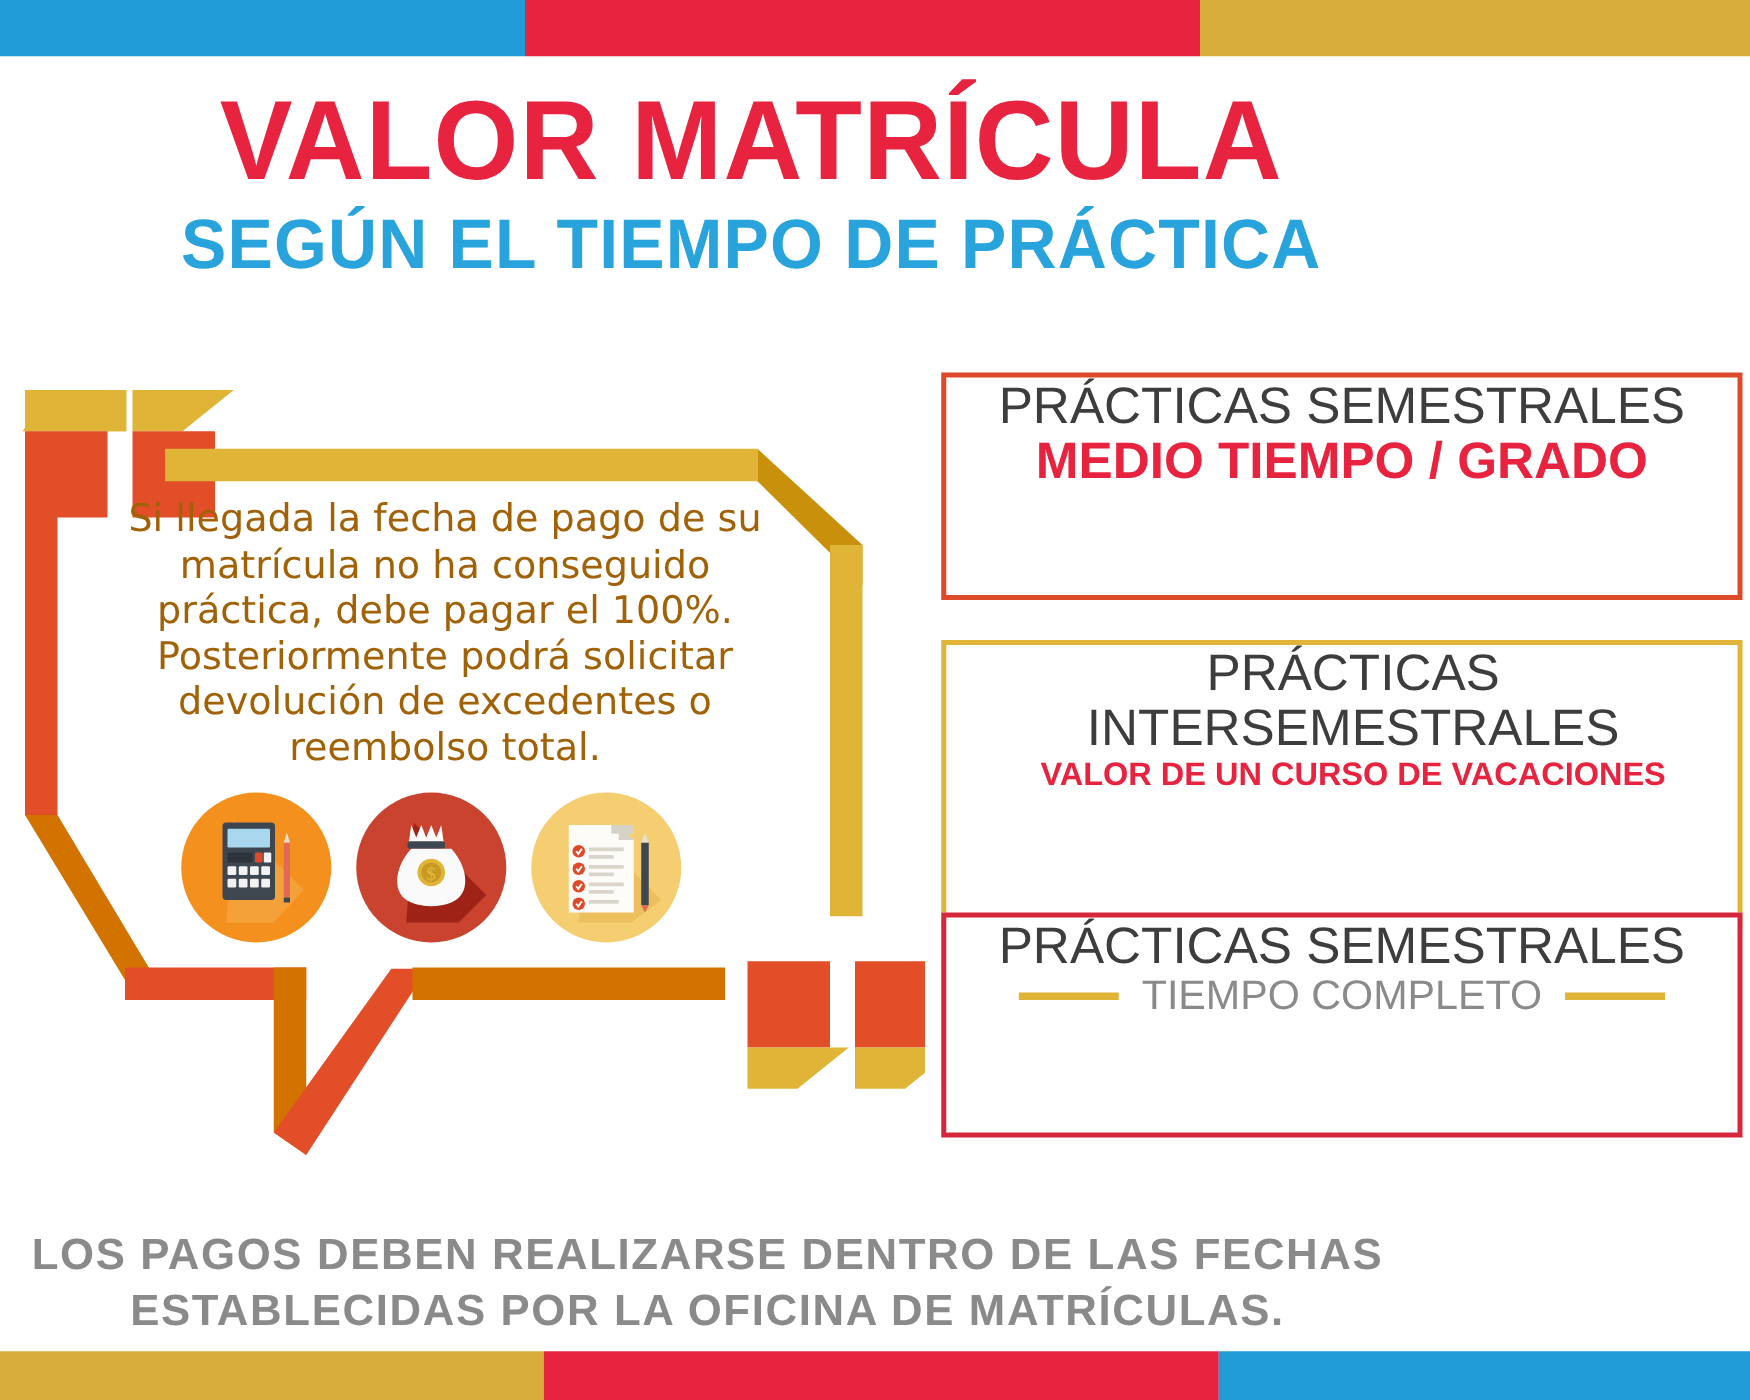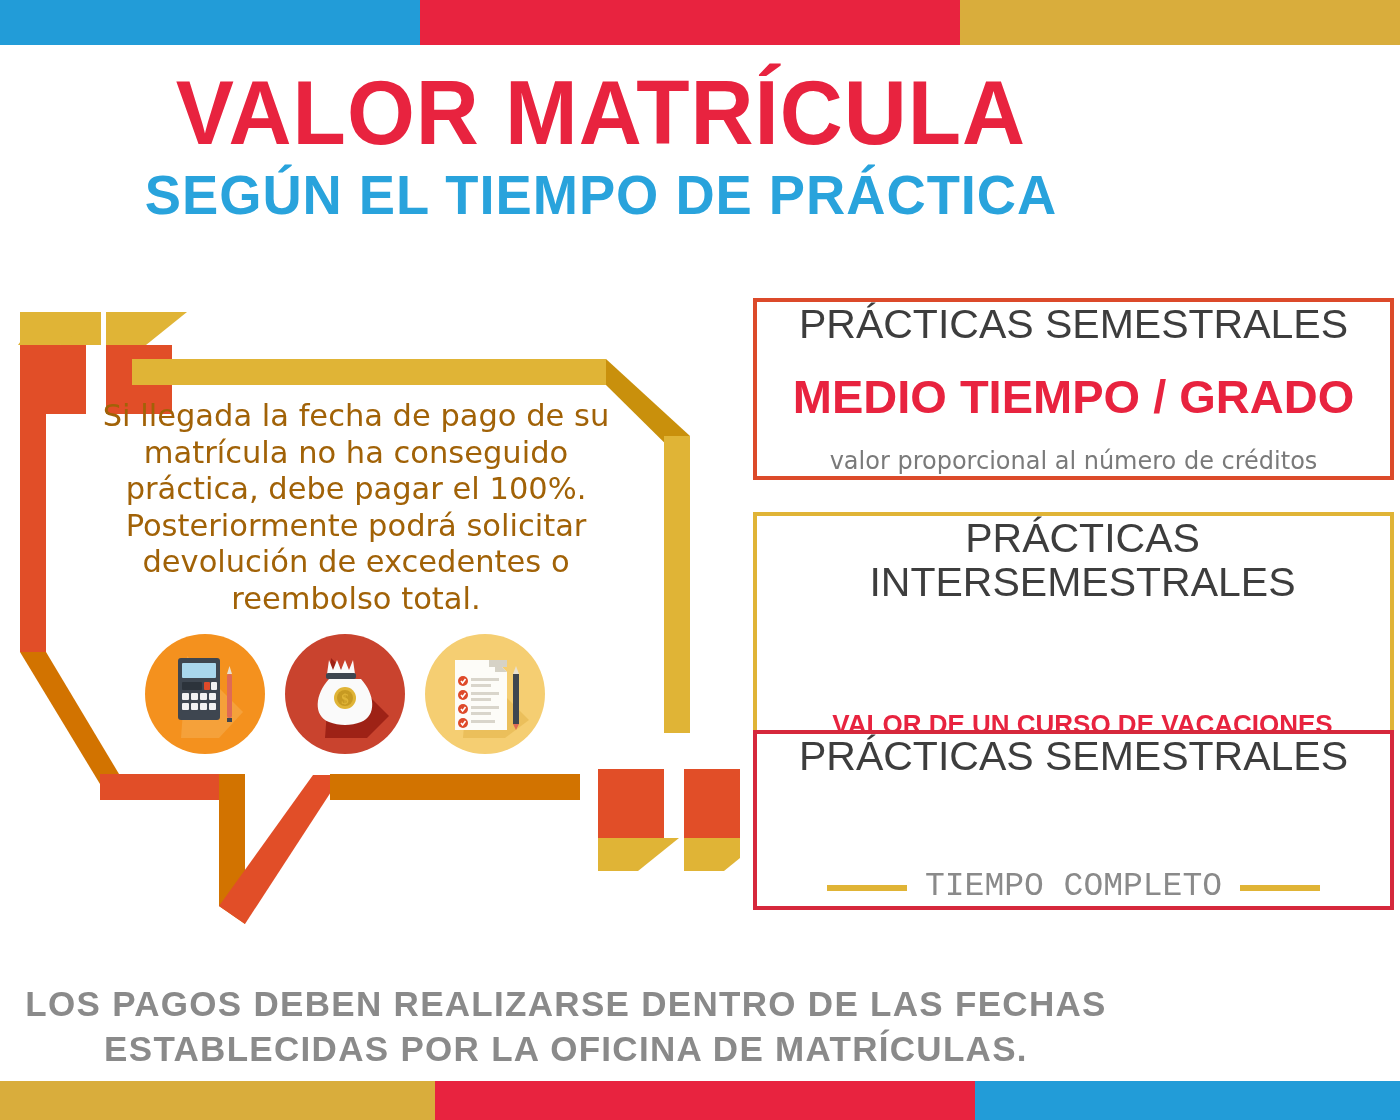--- a/index.html
+++ b/index.html
@@ -87,57 +87,57 @@
 
   
   .card {
     position: absolute;
     left: 753px;
     width: 641px;
     box-sizing: border-box;
     background: #ffffff;
     display: flex;
     flex-direction: column;
-    justify-content: space-between;
+    justify-content: flex-start;
     align-items: center;
     text-align: center;
   }
   .card-1 { top: 298px; height: 182px; border: 4px solid #DC4A2A; }
   .card-2 { top: 512px; height: 232px; border: 4px solid #E0B436; padding-left: 18px; }
   .card-3 { top: 730px; height: 180px; border: 4px solid #D6283C; }
 
   .l-dark {
     font-family: "Liberation Sans Narrow", "Liberation Sans", sans-serif;
     font-size: 41px;
     color: #3D3D3D;
     letter-spacing: 0px;
     line-height: 1.08;
   }
   .l-red {
     font-family: "Liberation Sans Narrow", "Liberation Sans", sans-serif;
-    font-size: 47px;
+    font-size: 41px;
     font-weight: bold;
     color: #E8233F;
     line-height: 1.1;
   }
   .l-red-sm {
     font-family: "Liberation Sans Narrow", "Liberation Sans", sans-serif;
     font-size: 26px;
     font-weight: bold;
     color: #E8233F;
     line-height: 1.15;
   }
   .l-gray-sm {
     font-family: "DejaVu Sans", sans-serif;
     font-size: 24px;
     color: #7A7A7A;
     line-height: 1.2;
   }
   .l-mid-gray {
-    font-family: Liberation Mono, monospace;
+    font-family: Liberation Sans, sans-serif;
     font-size: 33px;
     color: #8A8A8A;
     line-height: 1.12;
     display: flex;
     align-items: center;
     justify-content: center;
     gap: 18px;
   }
   .dash { display: inline-block; width: 80px; height: 6px; background: #E0B436; }
 
@@ -286,21 +286,20 @@
       <rect x="88" y="40" width="6" height="50" fill="#3E4650"></rect>
       <polygon points="88,40 94,40 91,32" fill="#E8E0D0"></polygon>
       <polygon points="88,90 94,90 91,96" fill="#E06A55"></polygon>
     </svg>
   </div>
 </div>
 
 <div class="card card-1">
   <div class="l-dark">PRÁCTICAS SEMESTRALES</div>
   <div class="l-red">MEDIO TIEMPO / GRADO</div>
-  <div class="l-gray-sm">valor proporcional al número de créditos</div>
 </div>
 
 <div class="card card-2">
   <div class="l-dark">PRÁCTICAS INTERSEMESTRALES</div>
   <div class="l-red-sm">VALOR DE UN CURSO DE VACACIONES</div>
 </div>
 
 <div class="card card-3">
   <div class="l-dark">PRÁCTICAS SEMESTRALES</div>
   <div class="l-mid-gray">

